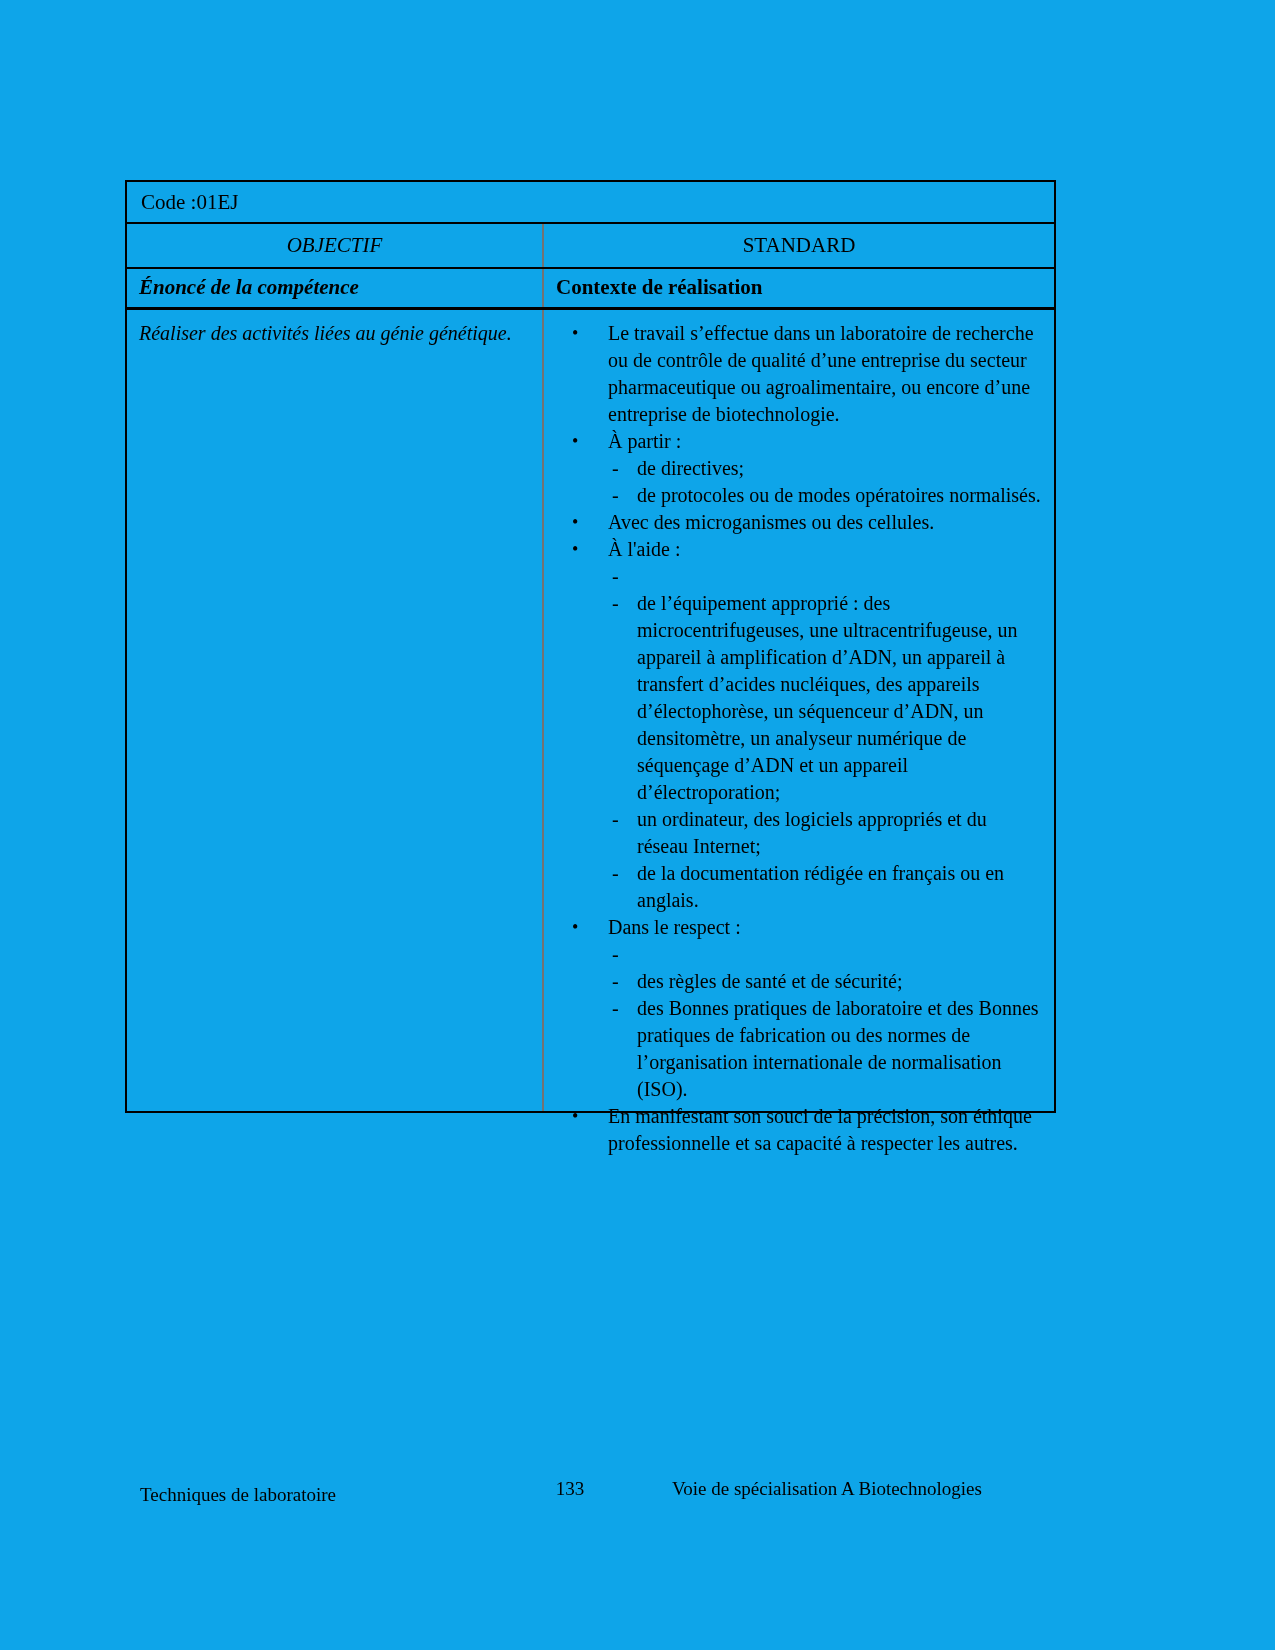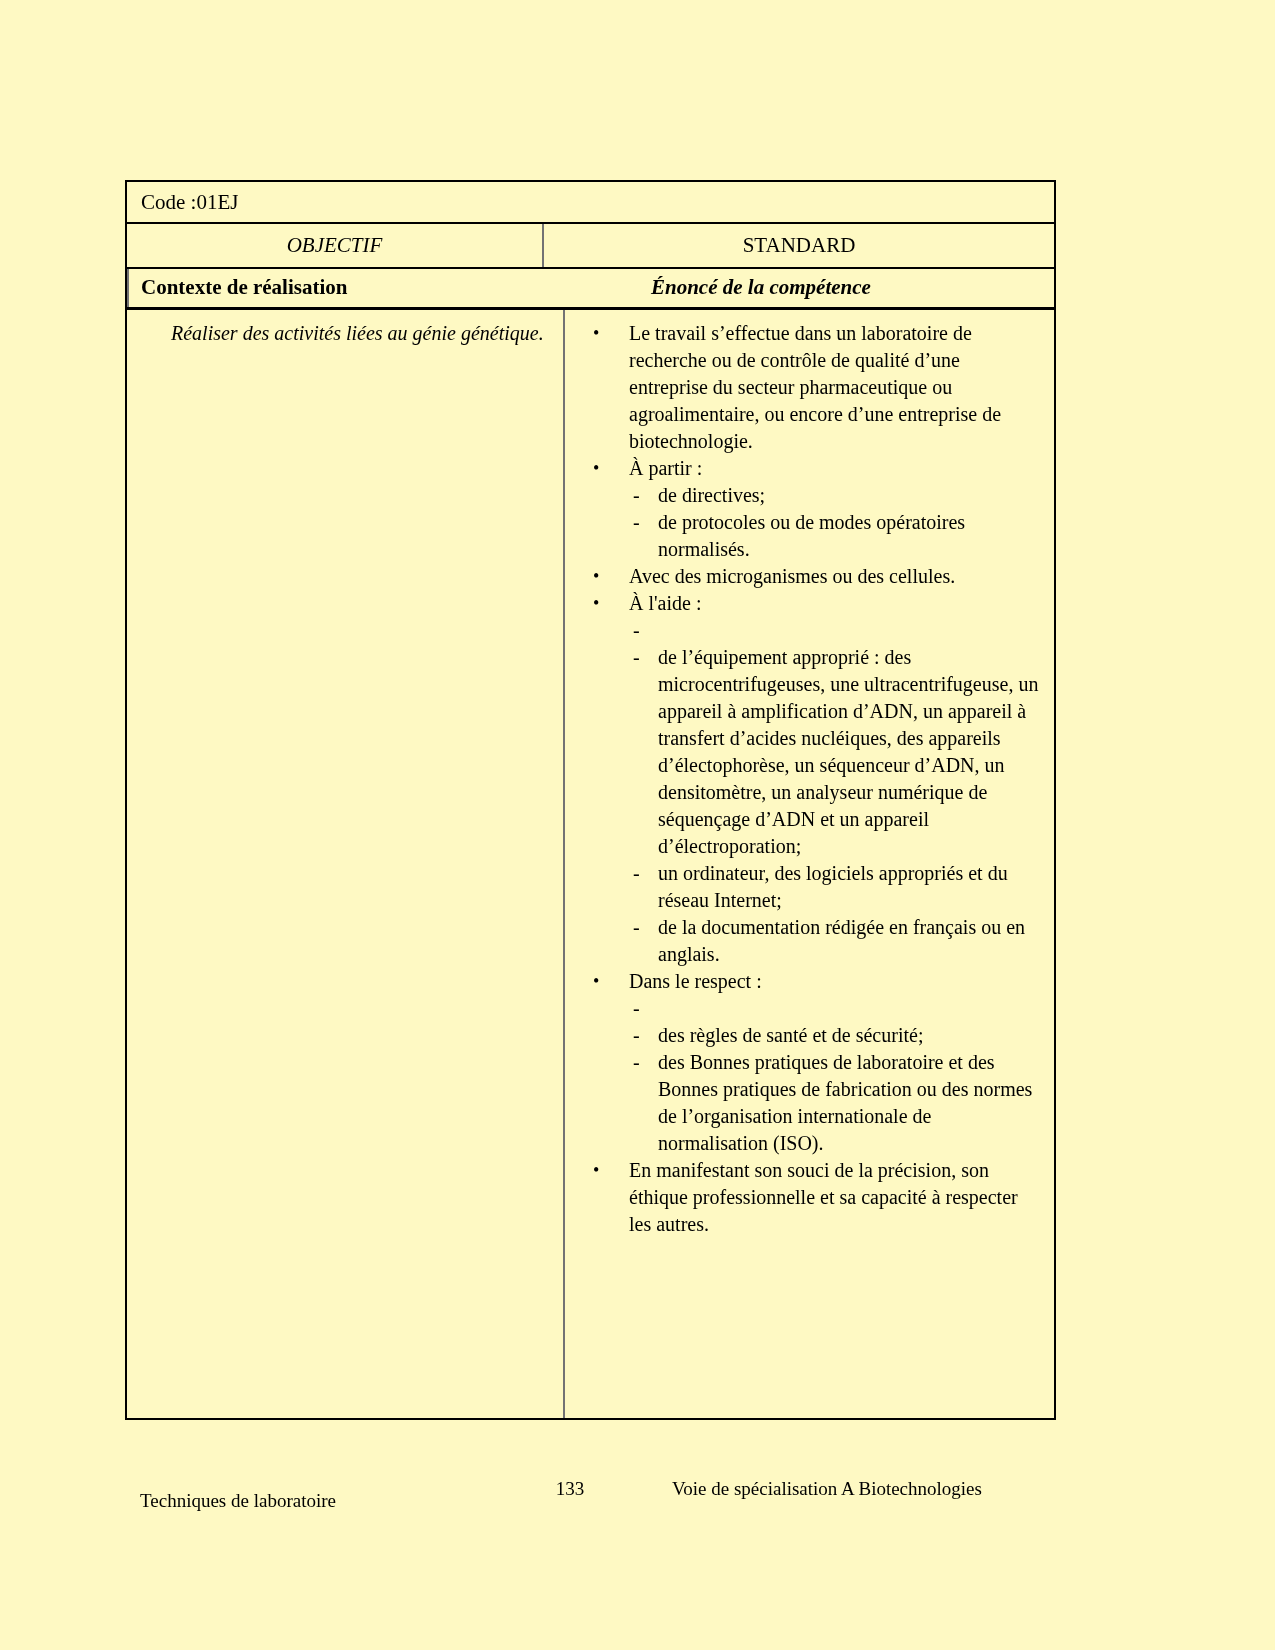--- a/index.html
+++ b/index.html
@@ -6,21 +6,21 @@
     margin: 0;
     padding: 0;
     background: #ffffff;
     font-family: "Liberation Serif", "DejaVu Serif", serif;
     color: #000000;
   }
   .page {
     position: relative;
     width: 1275px;
     height: 1650px;
-    background: #fef9c3;
+    background: #0ea5e9;
     overflow: hidden;
   }
   .doc-table {
     position: absolute;
     left: 125px;
     top: 180px;
     width: 927px;
     border: 2px solid #000;
   }
   .code-row {
@@ -50,22 +50,21 @@
     font-weight: bold;
   }
   .subheader-cell {
     box-sizing: border-box;
     padding: 6px 12px 7px 12px;
     font-size: 21px;
     text-align: left;
   }
   .body-row {
     display: flex;
-    height: 1108px;
-    padding-left: 32px;
+    height: 801px;
   }
   .body-cell {
     box-sizing: border-box;
     padding: 10px 12px;
     font-size: 20px;
     line-height: 27px;
   }
   .competence-text { width: 380px; }
   .context-list { padding-top: 10px; }
   .li { display: flex; align-items: flex-start; }
@@ -75,21 +74,21 @@
   .level1 > .marker { width: 36px; font-size: 18px; }
   .level2 { padding-left: 56px; }
   .level2 > .marker { width: 25px; }
   .footer {
     position: absolute;
     top: 1478px;
     left: 0;
     width: 1275px;
     font-size: 19px;
   }
-  .footer-left   { position: absolute; left: 140px; top: 12px; }
+  .footer-left   { position: absolute; left: 140px; top: 6px; }
   .footer-center { position: absolute; left: 520px; top: 0; width: 100px; text-align: center; }
   .footer-right  { position: absolute; left: 672px; top: 0; }
 </style>
 </head>
 <body>
 
 <div class="page">
 
   <div class="doc-table">
 
@@ -97,22 +96,22 @@
       <span class="code-label">Code :</span>
       <span class="code-value">01EJ</span>
     </div>
 
     <div class="header-row">
       <div class="header-cell cell-left">OBJECTIF</div>
       <div class="header-cell cell-right">STANDARD</div>
     </div>
 
     <div class="subheader-row">
+      <div class="subheader-cell cell-left">Énoncé de la compétence</div>
       <div class="subheader-cell cell-right">Contexte de réalisation</div>
-      <div class="subheader-cell cell-left">Énoncé de la compétence</div>
     </div>
 
     <div class="body-row">
       <div class="body-cell cell-left">
         <div class="competence-text">Réaliser des activités liées au génie génétique.</div>
       </div>
       <div class="body-cell cell-right context-list">
           <div class="li level1">
             <span class="marker">•</span>
             <span class="txt">Le travail s’effectue dans un laboratoire de recherche ou de contrôle de qualité d’une entreprise du secteur pharmaceutique ou agroalimentaire, ou encore d’une entreprise de biotechnologie.</span>

